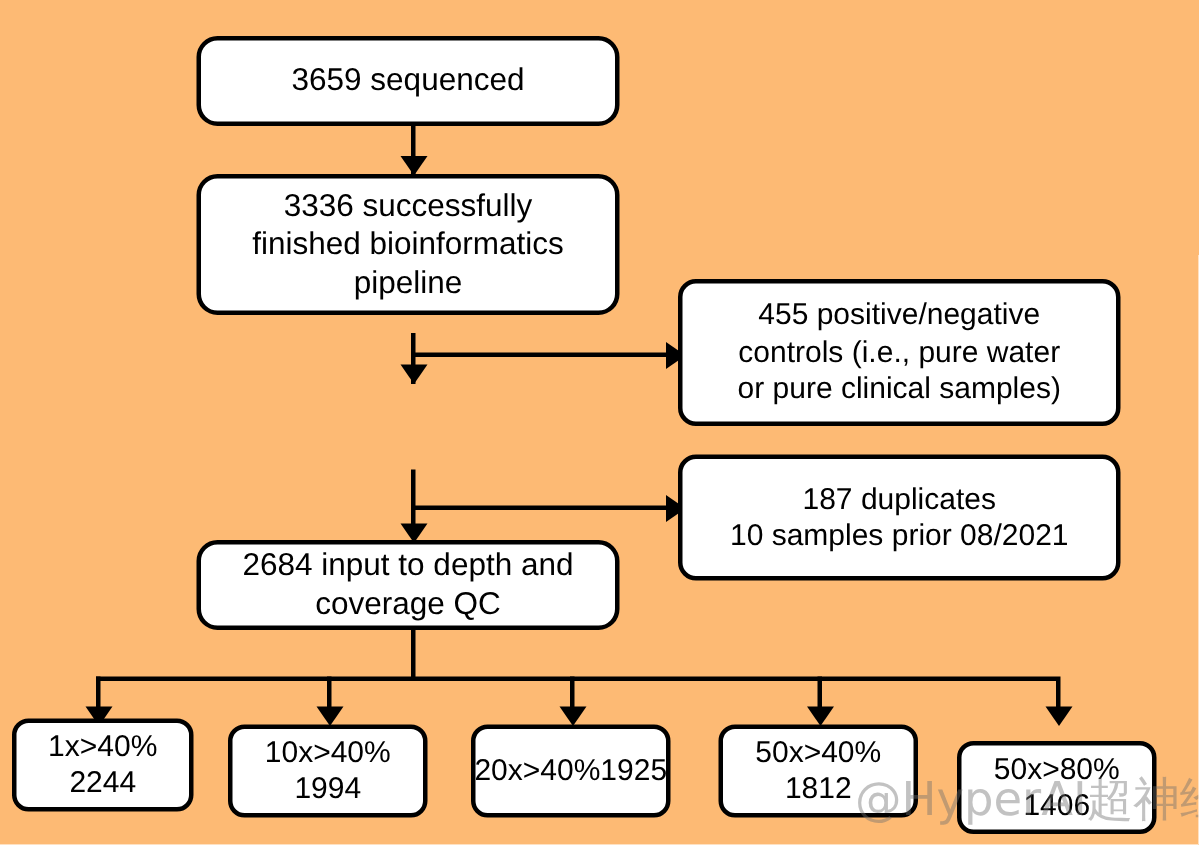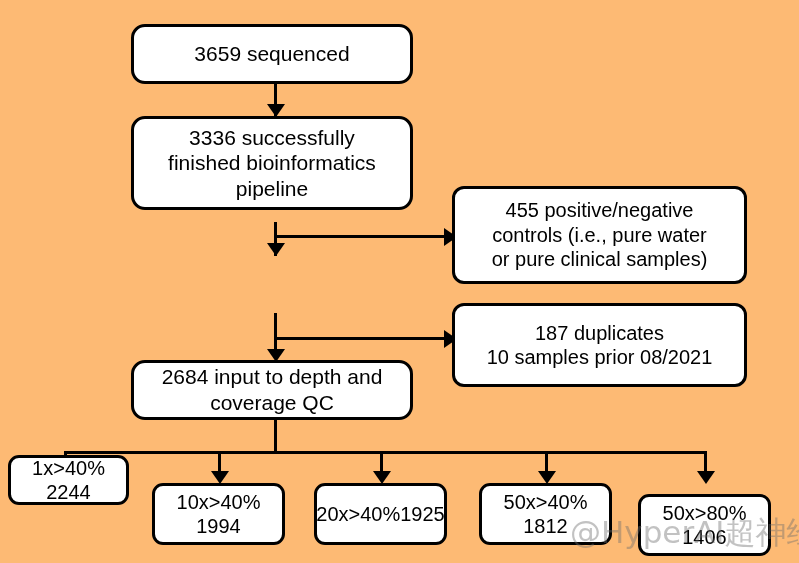--- a/index.html
+++ b/index.html
@@ -135,21 +135,21 @@
 controls (i.e., pure water
 or pure clinical samples)</div>
 
 
   <div class="node small" style="left:452px; top:303px; width:295px; height:84px;">187 duplicates
 10 samples prior 08/2021</div>
 
   <div class="node" style="left:131px; top:360px; width:282px; height:60px;">2684 input to depth and
 coverage QC</div>
 
-  <div class="node leaf" style="left:8px; top:455px; width:121px; height:50px; flex-direction:column;">
+  <div class="node leaf" style="left:8px; top:479px; width:121px; height:62px; flex-direction:column;">
     <span>1x&gt;40%</span>
     <span>2244</span>
   </div>
 
   <div class="node leaf" style="left:152px; top:483px; width:133px; height:62px; flex-direction:column;">
     <span>10x&gt;40%</span>
     <span>1994</span>
   </div>
 
   <div class="node leaf" style="left:314px; top:483px; width:133px; height:62px; flex-direction:row;">

